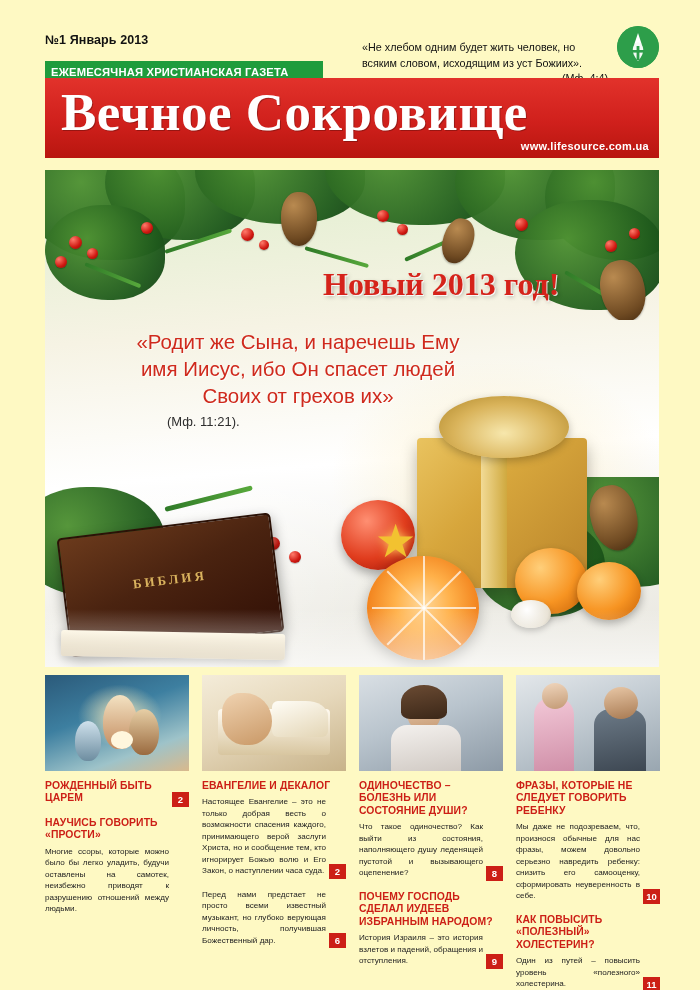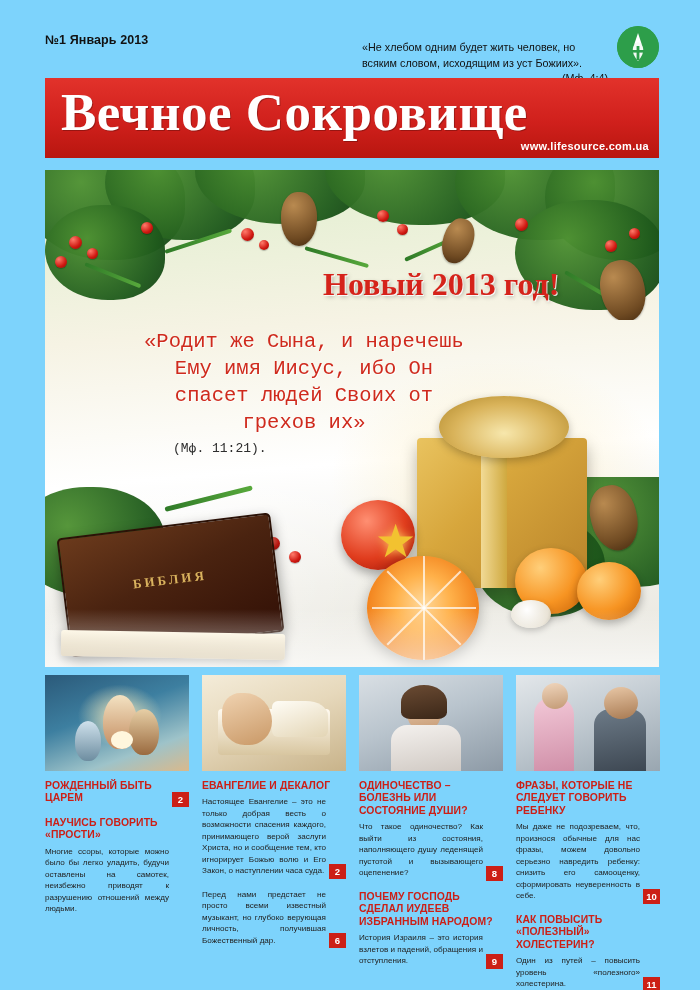--- a/index.html
+++ b/index.html
@@ -12,21 +12,21 @@
     height: 990px;
     font-family: "Liberation Sans", sans-serif;
     color: #1a1a1a;
     position: relative;
     overflow: hidden;
   }
   .page {
     position: relative;
     width: 700px;
     height: 990px;
-    background: #7dd3fc;
+    background: #fef9c3;
   }
 
   
   .topbar {
     position: absolute;
     left: 0; top: 0;
     width: 700px;
     height: 96px;
   }
   .issue-line {
@@ -272,23 +272,23 @@
     left: 278px; top: 96px;
     font-family: "Liberation Serif", serif;
     font-weight: bold;
     font-size: 32px;
     color: #d5231a;
     text-shadow: 1px 1px 0 rgba(255,255,255,0.85), 2px 2px 4px rgba(0,0,0,0.25);
     white-space: nowrap;
   }
   .hero-verse {
     position: absolute;
-    left: 94px; top: 158px;
+    left: 88px; top: 158px;
     width: 330px;
-    font-family: Liberation Mono, monospace;
+    font-family: Liberation Sans, sans-serif;
     font-size: 20.5px;
     line-height: 1.32;
     color: #cf2a1d;
     text-align: center;
     text-shadow: 1px 1px 0 rgba(255,255,255,0.8);
   }
   .hero-verse .ref {
     display: block;
     margin-top: 4px;
     font-size: 13px;
@@ -390,20 +390,23 @@
       <svg width="42" height="42" viewBox="0 0 42 42" aria-hidden="true">
         <circle cx="21" cy="21" r="21" fill="#2d9e4a"></circle>
         <path d="M21 7 L25 19 L21 16 L17 19 Z" fill="#ffffff"></path>
         <path d="M21 15 C27 19 29 26 21 35 C13 26 15 19 21 15 Z" fill="#ffffff" opacity="0.95"></path>
         <rect x="19.6" y="20" width="2.8" height="14" fill="#2d9e4a"></rect>
         <rect x="15" y="24" width="12" height="2.6" fill="#2d9e4a"></rect>
       </svg>
     </div>
   </div>
 
+  <div class="green-strip">
+    <div class="txt">ЕЖЕМЕСЯЧНАЯ ХРИСТИАНСКАЯ ГАЗЕТА</div>
+  </div>
 
   <div class="masthead">
     <div class="masthead-title">Вечное Сокровище</div>
     <div class="site-url">www.lifesource.com.ua</div>
   </div>
 
   <div class="hero">
     <div class="hero-bg"></div>
 
     <div class="topfoliage">

